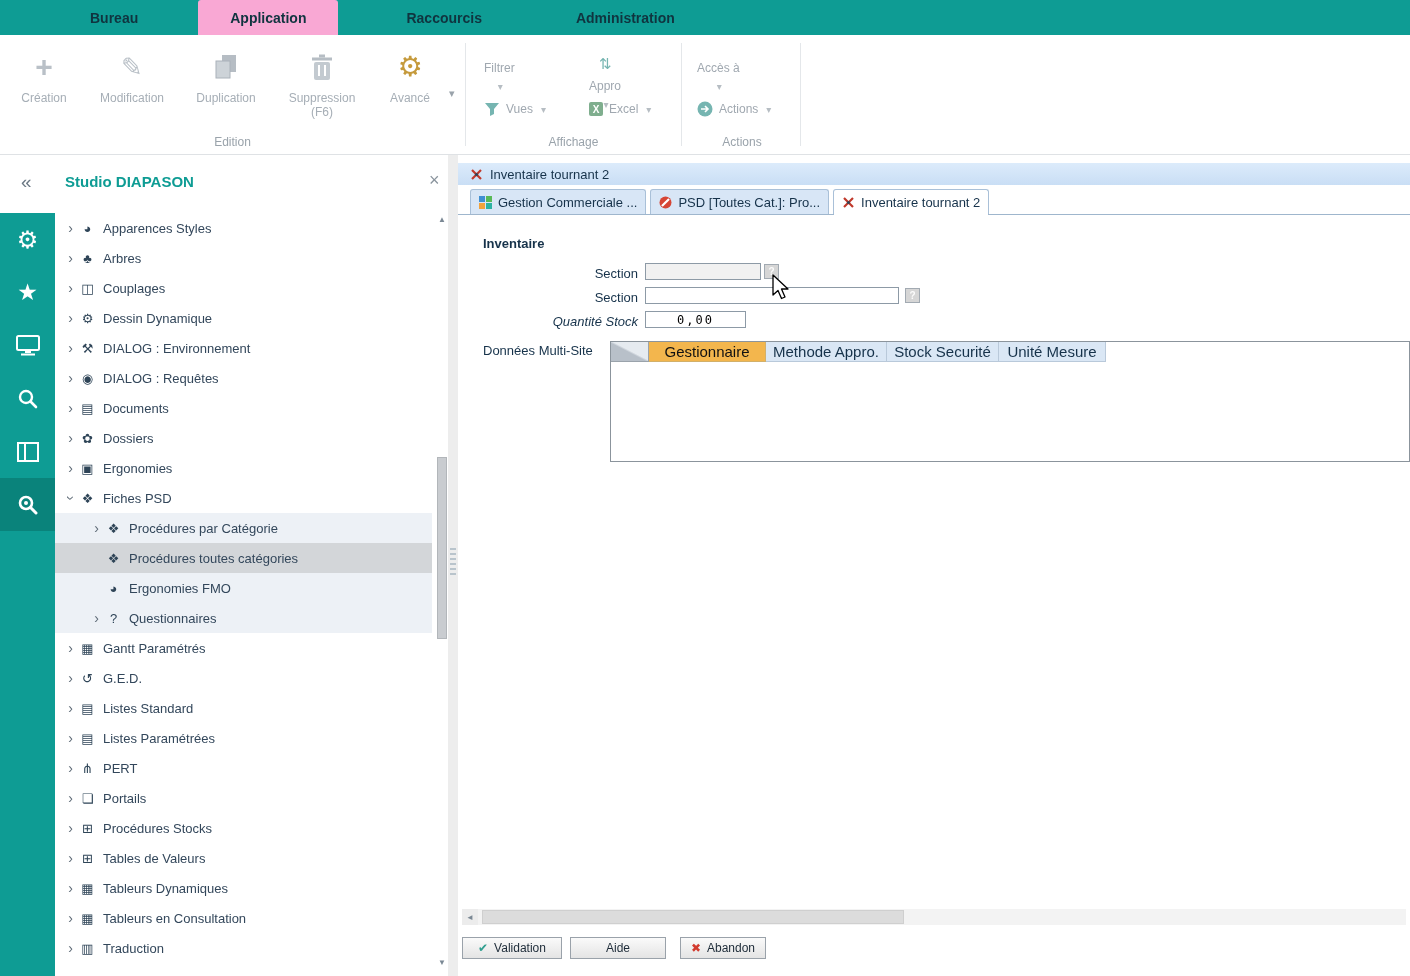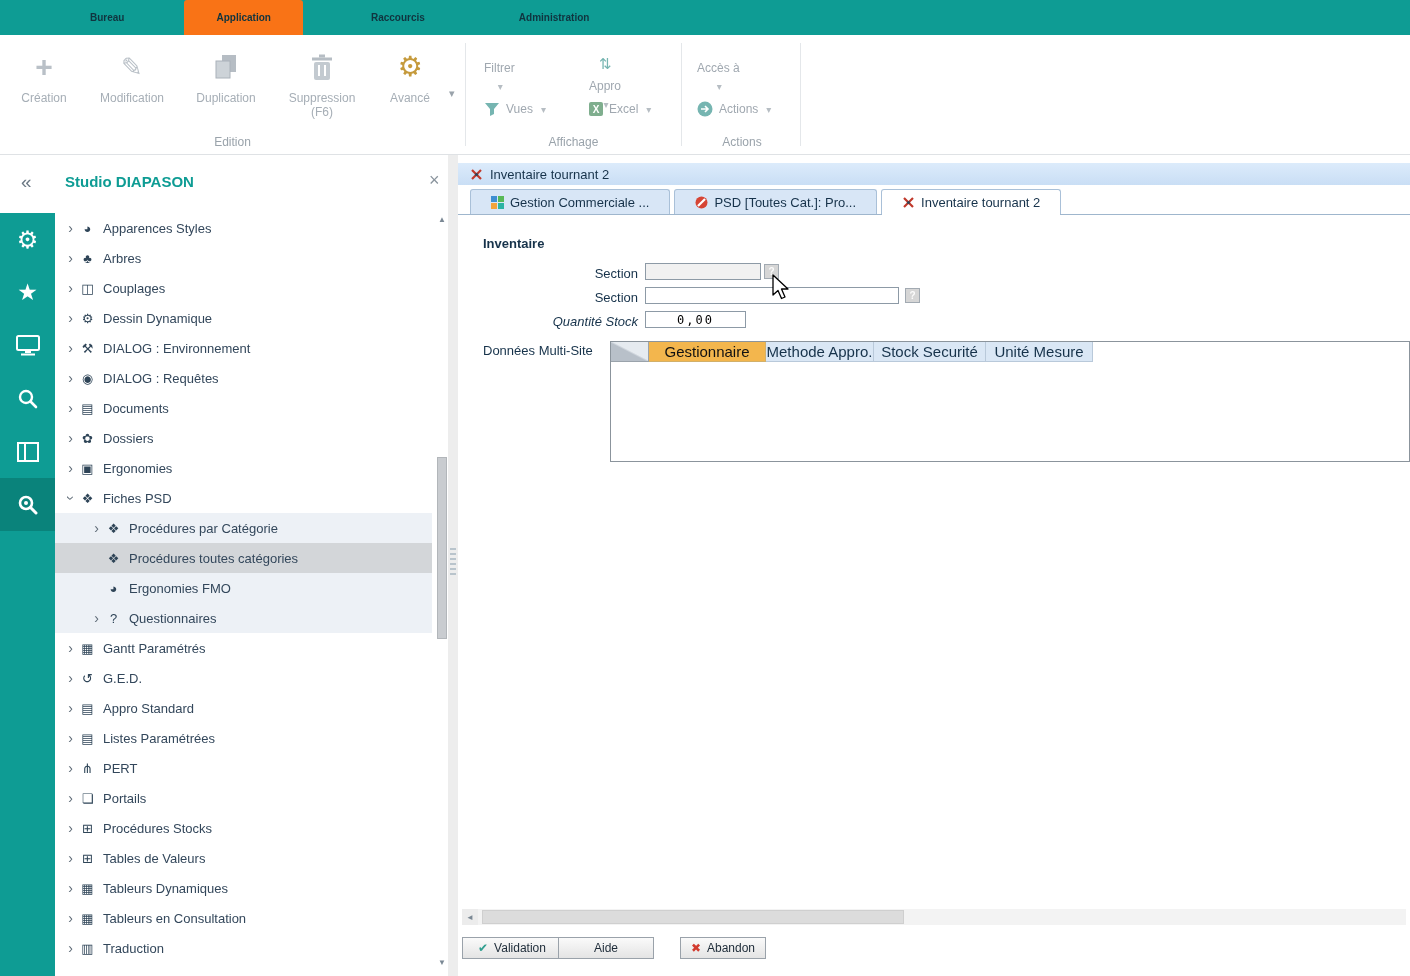--- a/index.html
+++ b/index.html
@@ -1,26 +1,26 @@
 <!DOCTYPE html>
 <html><head>
 <meta charset="utf-8">
 <style>
   * { margin:0; padding:0; box-sizing:border-box; font-family:"Liberation Sans","DejaVu Sans",sans-serif; }
   html,body { width:1410px; height:976px; overflow:hidden; background:#fff; }
   .app { position:absolute; top:0; left:0; width:1410px; height:976px; overflow:hidden; }
 
   
   .menubar { position:absolute; left:0; top:0; width:100%; height:35px; background:#0E9C94; display:flex; align-items:stretch; }
-  .mtab { display:flex; align-items:center; padding:15px 32px; font-size:10px; font-weight:bold; color:#10343f; cursor:default; }
+  .mtab { display:flex; align-items:center; padding:15px 32px; font-size:14px; font-weight:bold; color:#10343f; cursor:default; }
   .mtab.m0 { margin-left:58px; }
   .mtab.m1 { margin-left:28px; }
   .mtab.m2 { margin-left:36px; }
   .mtab.m3 { margin-left:30px; }
-  .mtab.active { background:#f97316; border-radius:3px 3px 0 0; }
+  .mtab.active { background:#f9a8d4; border-radius:3px 3px 0 0; }
 
   
   .ribbon { position:absolute; left:0; top:35px; width:100%; height:120px; background:#fff; border-bottom:1px solid #dfe2e5; }
   .rgroup-label { position:absolute; bottom:5px; text-align:center; font-size:12px; color:#9aa3ab; }
   .glab-edition { left:0; width:465px; }
   .glab-affichage { left:466px; width:215px; }
   .glab-actions { left:682px; width:120px; }
   .rsep { position:absolute; top:8px; bottom:8px; width:1px; background:#e4e7ea; }
   .bigbtn { position:absolute; top:8px; text-align:center; color:#a6aeb6; font-size:12px; line-height:14px; }
   .bigbtn .bicon { height:48px; display:flex; align-items:center; justify-content:center; }
@@ -60,21 +60,21 @@
   .tthumb { position:absolute; left:1px; top:242px; width:10px; height:182px; background:#c9ccd0; border:1px solid #b2b6ba; }
 
   
   .splitter { position:absolute; left:448px; top:155px; width:10px; height:821px; background:#ededed; }
   .grip { position:absolute; top:393px; left:2px; width:6px; height:30px; background:repeating-linear-gradient(#b9c4cc 0 2px, transparent 2px 5px); }
 
   
   .main { position:absolute; left:458px; top:155px; width:952px; height:821px; background:#fff; }
   .doc-titlebar { position:absolute; left:0; top:8px; width:100%; height:22px; background:linear-gradient(#dcebfb,#c9def5); display:flex; align-items:center; padding-left:12px; font-size:13px; color:#16324a; gap:7px; }
   .doc-tabs { position:absolute; left:0; top:33px; width:100%; height:27px; display:flex; padding-left:12px; border-bottom:1px solid #9fb6cd; align-items:flex-end; }
-  .dtab { display:flex; align-items:center; gap:6px; height:25px; padding:0 20px; font-size:13px; color:#16324a; background:#d8e6f6; border:1px solid #a9c0d8; border-bottom:none; margin-right:4px; border-radius:3px 3px 0 0; position:relative; }
+  .dtab { display:flex; align-items:center; gap:6px; height:25px; padding:0 8px; font-size:13px; color:#16324a; background:#d8e6f6; border:1px solid #a9c0d8; border-bottom:none; margin-right:4px; border-radius:3px 3px 0 0; position:relative; }
   .dtab.active { background:#fff; }
   .dtab.active::after { content:""; position:absolute; left:0; right:0; bottom:-1px; height:1px; background:#fff; }
   .icon-grid { width:13px; height:13px; display:grid; grid-template-columns:1fr 1fr; grid-template-rows:1fr 1fr; gap:1px; flex:none; }
   .icon-grid i { display:block; }
   .ig1{background:#3f8fd2;} .ig2{background:#58b957;} .ig3{background:#f2a33c;} .ig4{background:#2bb3a3;}
 
   .form-heading { position:absolute; left:25px; top:81px; font-weight:bold; font-size:13px; color:#16324a; }
   .flabel { position:absolute; left:0; width:180px; text-align:right; font-size:13px; color:#16324a; }
   .finput { position:absolute; border:1px solid #8d9aa6; background:#fff; height:17px; font-size:12px; padding:0 3px; }
   .input-section { left:187px; top:108px; width:116px; background:#f1f1f1; }
@@ -83,31 +83,31 @@
   .helpbtn { position:absolute; width:15px; height:15px; background:#d6d6d6; border:1px solid #a2aab2; color:#fbfbfb; font-size:10px; font-weight:bold; display:flex; align-items:center; justify-content:center; }
   .help-section { left:306px; top:109px; }
   .help-article { left:447px; top:133px; }
 
   .ms-label { position:absolute; left:25px; top:188px; font-size:13px; color:#16324a; }
   .ms-table { position:absolute; left:152px; top:186px; width:800px; height:121px; border:1px solid #8b949c; background:#fff; }
   .ms-head { display:flex; height:20px; }
   .ms-corner { width:38px; height:20px; background:linear-gradient(to top right, #b8c0c9 0 47%, #e6ebf0 53% 100%); border-right:1px solid #9aa3ab; border-bottom:1px solid #9aa3ab; flex:none; }
   .ms-th { height:20px; font-size:15px; display:flex; align-items:center; justify-content:center; border-right:1px solid #b9c9da; border-bottom:1px solid #b9c9da; color:#16324a; flex:none; }
   .th-gest { width:117px; background:#f3b64d; color:#111; border-right:1px solid #d2b06a; border-bottom:1px solid #d2b06a; }
-  .th-meth { width:108px; background:#dae7f5; }
+  .th-meth { width:121px; background:#dae7f5; }
   .th-stock { width:112px; background:#dae7f5; }
   .th-unite { width:107px; background:#dae7f5; }
 
   .hscroll { position:absolute; left:4px; top:754px; width:944px; height:16px; background:#f3f3f3; }
   .hs-arrow { position:absolute; left:0; top:0; width:16px; height:16px; background:#ececec; color:#7a8894; font-size:8px; display:flex; align-items:center; justify-content:center; }
   .hs-thumb { position:absolute; left:20px; top:1px; width:422px; height:14px; background:#dcdcdc; border:1px solid #cfcfcf; }
 
   .fbtn { position:absolute; top:782px; height:22px; background:linear-gradient(#fafafa,#e4e4e4); border:1px solid #9aa2aa; font-size:12px; color:#1d2b38; display:flex; align-items:center; justify-content:center; gap:6px; }
   .btn-validation { left:4px; width:100px; }
-  .btn-aide { left:100px; width:96px; }
+  .btn-aide { left:112px; width:96px; }
   .btn-abandon { left:222px; width:86px; }
   .check-g { color:#2f9e8f; font-size:12px; }
   .cross-r { color:#d23b2f; font-size:12px; }
 
   .cursor { position:absolute; left:771px; top:274px; z-index:50; pointer-events:none; }
 </style>
 </head>
 <body>
 
 <div class="app">
@@ -335,21 +335,21 @@
         <span>Gantt Paramétrés</span>
       </div>
     <div class="trow">
         <span class="chev">›</span>
         <span class="ticon">↺</span>
         <span>G.E.D.</span>
       </div>
     <div class="trow">
         <span class="chev">›</span>
         <span class="ticon">▤</span>
-        <span>Appro Standard</span>
+        <span>Listes Standard</span>
       </div>
     <div class="trow">
         <span class="chev">›</span>
         <span class="ticon">▤</span>
         <span>Listes Paramétrées</span>
       </div>
     <div class="trow">
         <span class="chev">›</span>
         <span class="ticon">⋔</span>
         <span>PERT</span>

